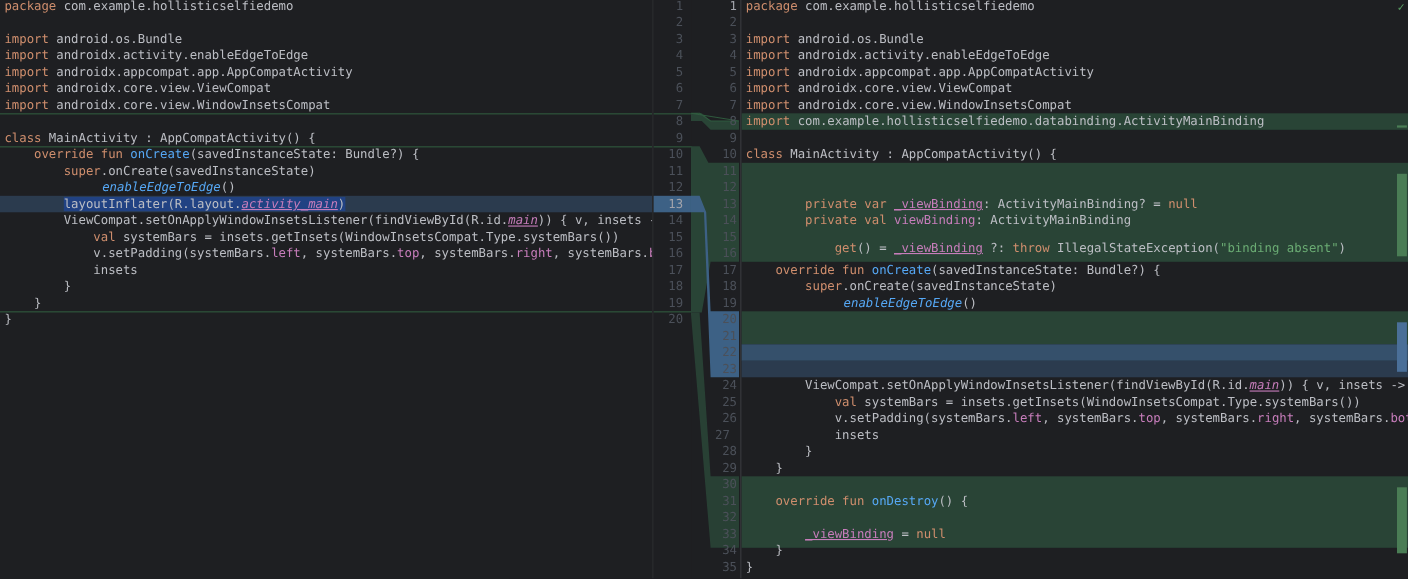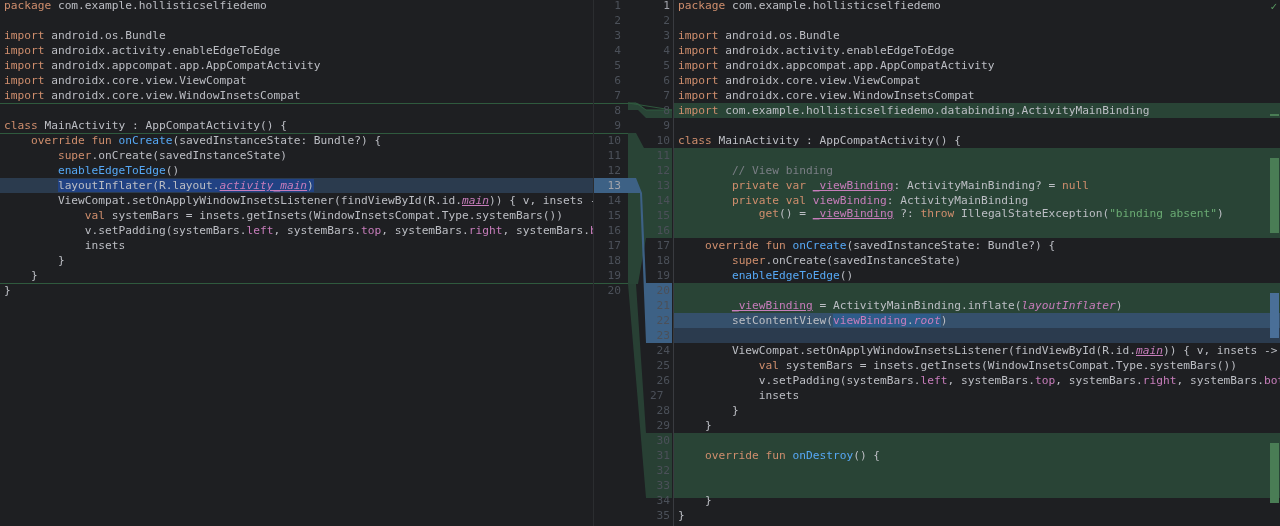--- a/index.html
+++ b/index.html
@@ -8,21 +8,21 @@
   #left{left:0;width:593px;}
   #lgut{left:593px;width:35px;border-left:1px solid #2b2d30;}
   #rgut{left:628px;width:44px;}
   #right{left:673px;width:607px;border-left:1px solid #393b40;}
   .line{position:absolute;left:0;right:0;height:15px;line-height:15px;white-space:pre;}
   .code{padding-left:4px;}
   .num{text-align:right;padding-right:8px;color:#4b5059;}
   .num.cur{color:#a1a3ab;}
   .kw{color:#cf8e6d;}
   .fn{color:#56a8f5;}
-  .it{color:#56a8f5;}
+  .it{font-style:italic;color:#56a8f5;margin-left:35px;}
   .prop{color:#c77dbb;}
   .propu{color:#c77dbb;text-decoration:underline;}
   .propi{color:#c77dbb;font-style:italic;text-decoration:underline;}
   .pi{color:#c77dbb;font-style:italic;}
   .cm{color:#7a7e85;}
   .str{color:#6aab73;}
   .hl-sel{background:#214283;}
   .added{background:#294436;}
   .mod{background:#2b3b4e;}
   .modsel{background:#35506b;}
@@ -152,31 +152,29 @@
   <span class="check">✓</span>
 
   <div class="line code" style="top:-2px;"><span class="kw">package</span><span> com.example.hollisticselfiedemo</span></div>
   <div class="line code" style="top:28px;"><span class="kw">import</span><span> android.os.Bundle</span></div>
   <div class="line code" style="top:43px;"><span class="kw">import</span><span> androidx.activity.enableEdgeToEdge</span></div>
   <div class="line code" style="top:58px;"><span class="kw">import</span><span> androidx.appcompat.app.AppCompatActivity</span></div>
   <div class="line code" style="top:73px;"><span class="kw">import</span><span> androidx.core.view.ViewCompat</span></div>
   <div class="line code" style="top:88px;"><span class="kw">import</span><span> androidx.core.view.WindowInsetsCompat</span></div>
   <div class="line code" style="top:103px;"><span class="kw">import</span><span> com.example.hollisticselfiedemo.databinding.ActivityMainBinding</span></div>
   <div class="line code" style="top:133px;"><span class="kw">class</span><span> MainActivity : AppCompatActivity() {</span></div>
-  <div class="line code" style="top:163px;"><span class="cm">        // View binding</span></div>
   <div class="line code" style="top:178px;"><span class="kw">        private var </span><span class="propu">_viewBinding</span><span>: ActivityMainBinding? = </span><span class="kw">null</span></div>
   <div class="line code" style="top:193px;"><span class="kw">        private val </span><span class="prop">viewBinding</span><span>: ActivityMainBinding</span></div>
-  <div class="line code" style="top:206px;"><span style="white-space:pre">            </span><span class="kw">get</span><span>() = </span><span class="propu">_viewBinding</span><span> ?: </span><span class="kw">throw</span><span> IllegalStateException(</span><span class="str">"binding absent"</span><span>)</span></div>
+  <div class="line code" style="top:218px;"><span style="white-space:pre">            </span><span class="kw">get</span><span>() = </span><span class="propu">_viewBinding</span><span> ?: </span><span class="kw">throw</span><span> IllegalStateException(</span><span class="str">"binding absent"</span><span>)</span></div>
   <div class="line code" style="top:238px;"><span class="kw">    override fun </span><span class="fn">onCreate</span><span>(savedInstanceState: Bundle?) {</span></div>
   <div class="line code" style="top:253px;"><span style="white-space:pre">        </span><span class="kw">super</span><span>.onCreate(savedInstanceState)</span></div>
   <div class="line code" style="top:268px;"><span style="white-space:pre">        </span><span class="it">enableEdgeToEdge</span><span>()</span></div>
-  <div class="line code" style="top:298px;"><span style="white-space:pre">        </span><span class="propu">_viewBinding</span><span> = ActivityMainBinding.inflate(</span><span class="pi">layoutInflater</span><span>)</span></div>
-  <div class="line code" style="top:313px;"><span style="white-space:pre">        </span><span>setContentView(</span><span style="background:#2e5c8a;"><span class="prop">viewBinding</span><span>.</span><span class="pi">root</span></span><span>)</span></div>
   <div class="line code" style="top:343px;"><span>        ViewCompat.setOnApplyWindowInsetsListener(findViewById(R.id.</span><span class="propi">main</span><span>)) { v, insets -&gt;</span></div>
   <div class="line code" style="top:358px;"><span style="white-space:pre">            </span><span class="kw">val</span><span> systemBars = insets.getInsets(WindowInsetsCompat.Type.systemBars())</span></div>
   <div class="line code" style="top:373px;"><span>            v.setPadding(systemBars.</span><span class="prop">left</span><span>, systemBars.</span><span class="prop">top</span><span>, systemBars.</span><span class="prop">right</span><span>, systemBars.</span><span class="prop">bottom</span></div>
   <div class="line code" style="top:388px;"><span>            insets</span></div>
   <div class="line code" style="top:403px;"><span>        }</span></div>
   <div class="line code" style="top:418px;"><span>    }</span></div>
   <div class="line code" style="top:448px;"><span class="kw">    override fun </span><span class="fn">onDestroy</span><span>() {</span></div>
+  <div class="line code" style="top:478px;"><span style="white-space:pre">        </span><span class="propu">_viewBinding</span><span> = </span><span class="kw">null</span></div>
   <div class="line code" style="top:493px;"><span>    }</span></div>
   <div class="line code" style="top:508px;"><span>}</span></div>
 </div>
 
 </body></html>

